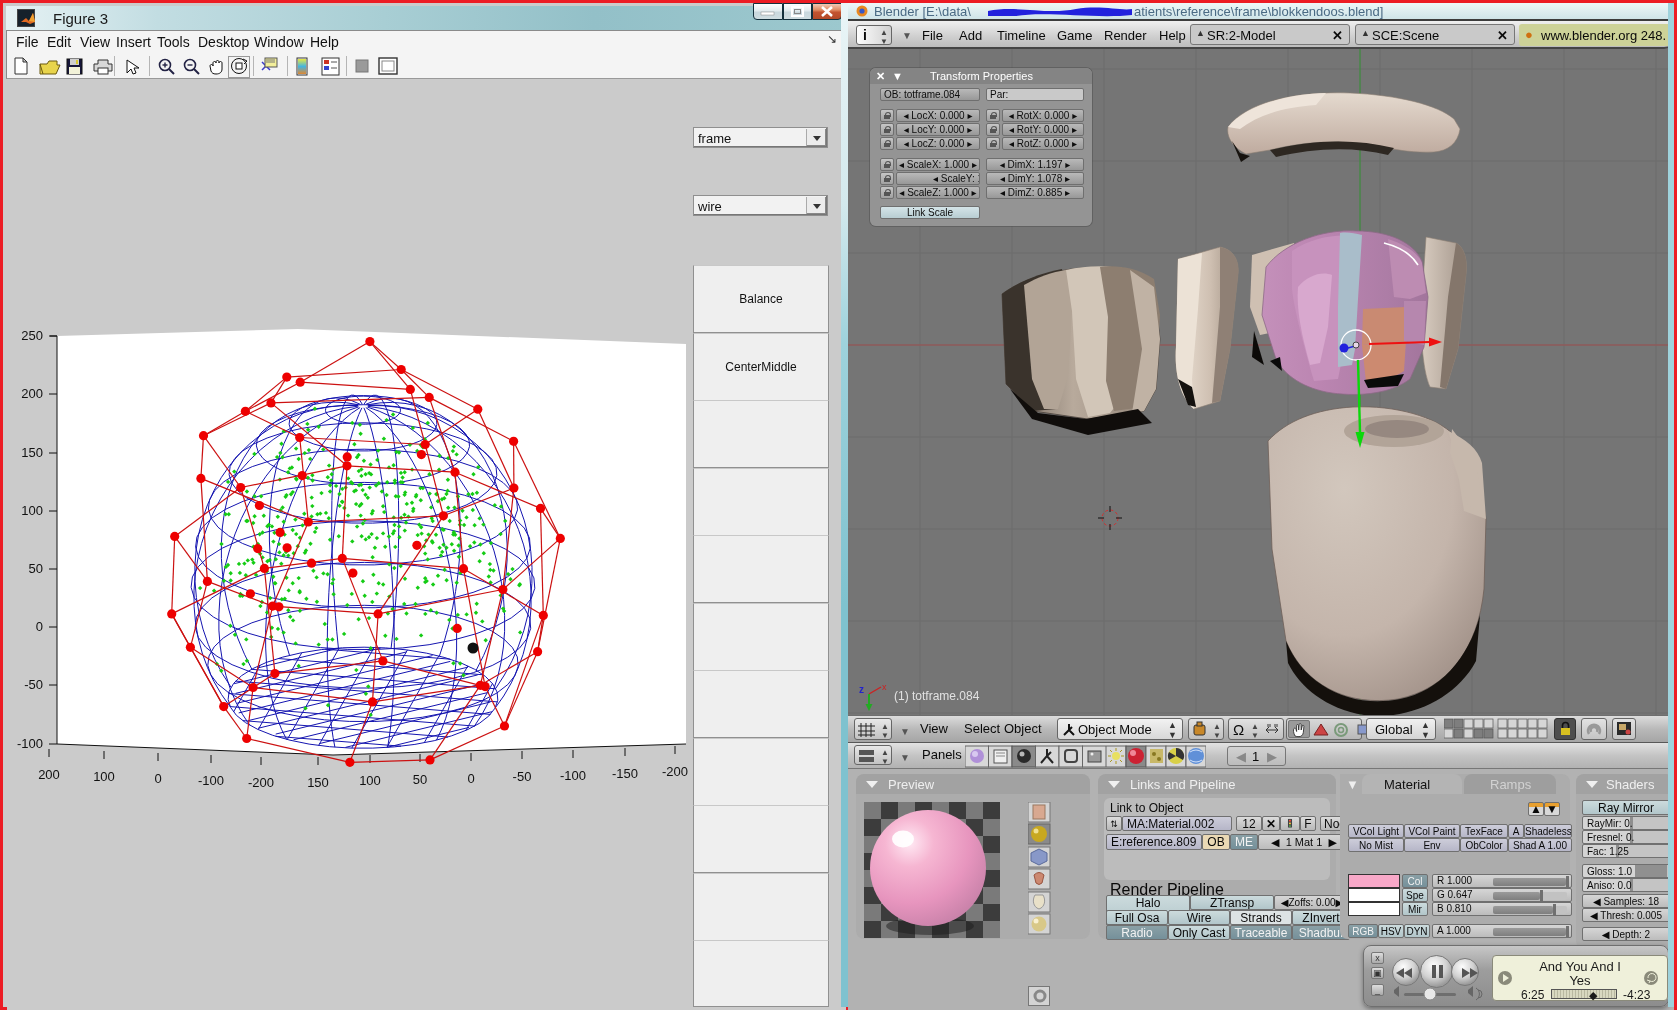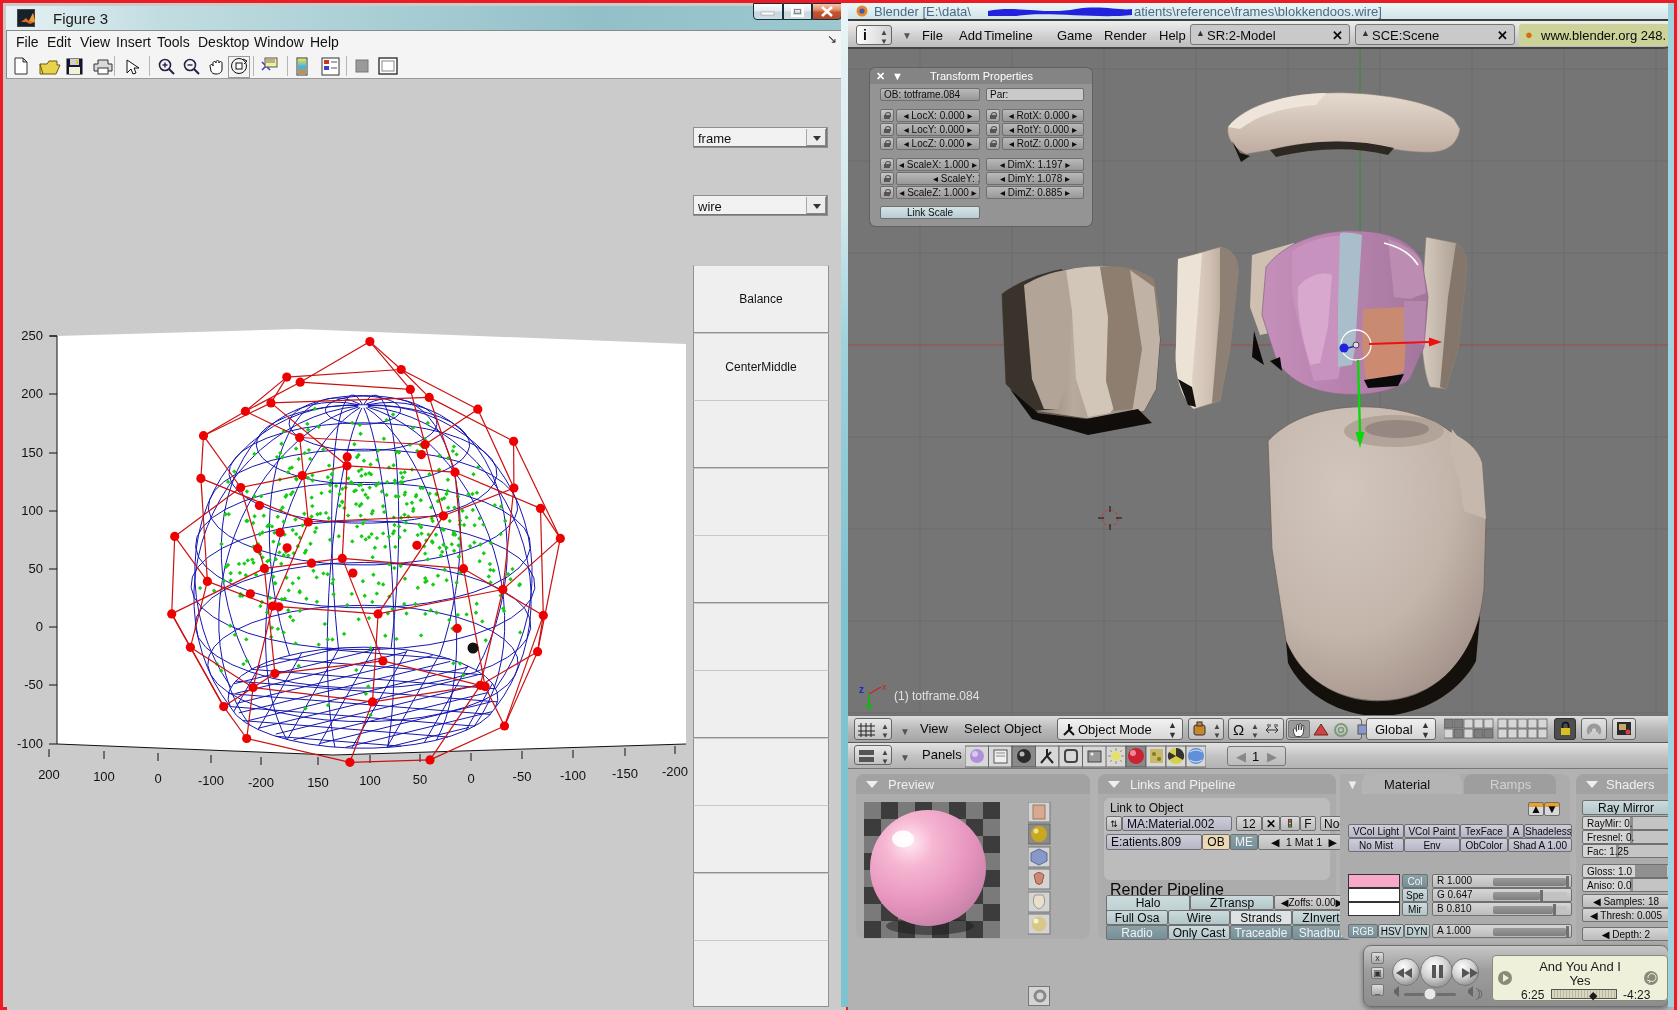--- a/index.html
+++ b/index.html
@@ -839,34 +839,34 @@
 </div>
 
 <div id="blw" class="abs">
 
 <div id="bl-title" class="abs">
       <svg width="14" height="14" style="position:absolute;left:8px;top:2px">
         <circle cx="6" cy="6" r="5.5" fill="#e88820"></circle>
         <circle cx="6" cy="6" r="2.6" fill="#3858c8"></circle>
       </svg>
       <span style="position:absolute;left:26px;top:1px">Blender [E:\data\</span>
-      <span style="position:absolute;left:286px;top:1px">atients\reference\frames\blokkendoos.wire]</span>
+      <span style="position:absolute;left:286px;top:1px">atients\reference\frame\blokkendoos.blend]</span>
 <svg style="position:absolute;left:138px;top:0" width="148" height="15">
         <path d="M2,8 C30,2 60,12 90,6 C115,2 135,8 146,6 L146,12 C110,16 60,8 30,13 L2,13 Z" fill="#2222dd"></path>
       </svg>
 </div>
 <div id="bl-head" class="abs">
  <div style="position:absolute;left:8px;top:4px;width:36px;height:20px;background:linear-gradient(90deg,#fdfdfd,#d0d0d0);border:1px solid #666;border-radius:3px">
         <span style="position:absolute;left:6px;top:1px;font-weight:bold;font-size:14px">i</span>
         <span style="position:absolute;right:3px;top:2px;font-size:8px;color:#444">▲<br>▼</span>
       </div>
  <span style="left:54px;top:9px;font-size:10px;color:#555">▼</span>
  <span style="left:74px">File</span>
       <span style="left:111px">Add</span>
-      <span style="left:136px">Timeline</span>
+      <span style="left:149px">Timeline</span>
       <span style="left:209px">Game</span>
       <span style="left:256px">Render</span>
       <span style="left:311px">Help</span>
  <div style="position:absolute;left:342px;top:3px;width:160px;height:21px;background:#c9c9c9;border:1px solid #777;border-radius:3px">
    <span style="position:absolute;left:5px;top:3px;font-size:9px;color:#333">▲<br></span>
         <span style="position:absolute;left:16px;top:3px">SR:2-Model</span>
    <span style="position:absolute;right:6px;top:3px;font-weight:bold">✕</span>
  </div>
  <div style="position:absolute;left:507px;top:3px;width:160px;height:21px;background:#c9c9c9;border:1px solid #777;border-radius:3px">
    <span style="position:absolute;left:5px;top:3px;font-size:9px;color:#333">▲</span>
@@ -1260,21 +1260,21 @@
         </div>
  <div style="position:absolute;left:6px;top:24px;width:226px;height:82px;background:#bcbcbc;border-radius:6px"></div>
  <div style="position:absolute;left:12px;top:27px;font-size:12px;color:#0a0a0a">Link to Object</div>
 <div class="bbtn" style="left:8px;top:42px;width:16px;height:15px;line-height:14px;font-size:9px">⇅</div>
         <div class="bbtn lav" style="left:24px;top:42px;width:110px;height:15px;line-height:14px;text-align:left;padding-left:4px">MA:Material.002</div>
         <div class="bbtn" style="left:138px;top:42px;width:26px;height:15px;line-height:14px;">12</div>
         <div class="bbtn" style="left:164px;top:42px;width:18px;height:15px;line-height:14px;font-weight:bold">✕</div>
         <div class="bbtn" style="left:182px;top:42px;width:20px;height:15px;line-height:14px;font-size:8px">🚦</div>
         <div class="bbtn" style="left:202px;top:42px;width:16px;height:15px;line-height:14px;">F</div>
         <div class="bbtn" style="left:222px;top:42px;width:30px;height:15px;line-height:14px;">Nod</div>
-        <div class="bbtn lav" style="left:8px;top:60px;width:96px;height:16px;line-height:15px;text-align:left;padding-left:4px">E:atients.809</div>
+        <div class="bbtn lav" style="left:8px;top:60px;width:96px;height:16px;line-height:15px;text-align:left;padding-left:4px">E:reference.809</div>
         <div class="bbtn" style="left:104px;top:60px;width:28px;height:16px;line-height:15px;background:#ead9b4">OB</div>
         <div class="bbtn tealdk" style="left:132px;top:60px;width:28px;height:16px;line-height:15px;">ME</div>
         <div class="bbtn slider" style="left:160px;top:60px;width:92px;height:16px;line-height:15px;font-size:11px">◀&nbsp; 1 Mat 1 &nbsp;▶</div>
  <div style="position:absolute;left:12px;top:107px;font-size:16px;color:#0a0a0a">Render Pipeline</div>
 <div class="bbtn teal" style="left:8px;top:121px;width:84px;height:31px;line-height:14px;">Halo</div>
         <div class="bbtn teal" style="left:92px;top:121px;width:84px;height:15px;line-height:14px;">ZTransp</div>
         <div class="bbtn slider" style="left:176px;top:121px;width:76px;height:15px;line-height:14px;font-size:10px">◀Zoffs: 0.00▶</div>
         <div class="bbtn teal" style="left:8px;top:136px;width:62px;height:15px;line-height:14px;">Full Osa</div>
         <div class="bbtn teal" style="left:70px;top:136px;width:62px;height:15px;line-height:14px;">Wire</div>
         <div class="bbtn" style="left:132px;top:136px;width:62px;height:15px;line-height:14px;background:#dde3e4">Strands</div>

